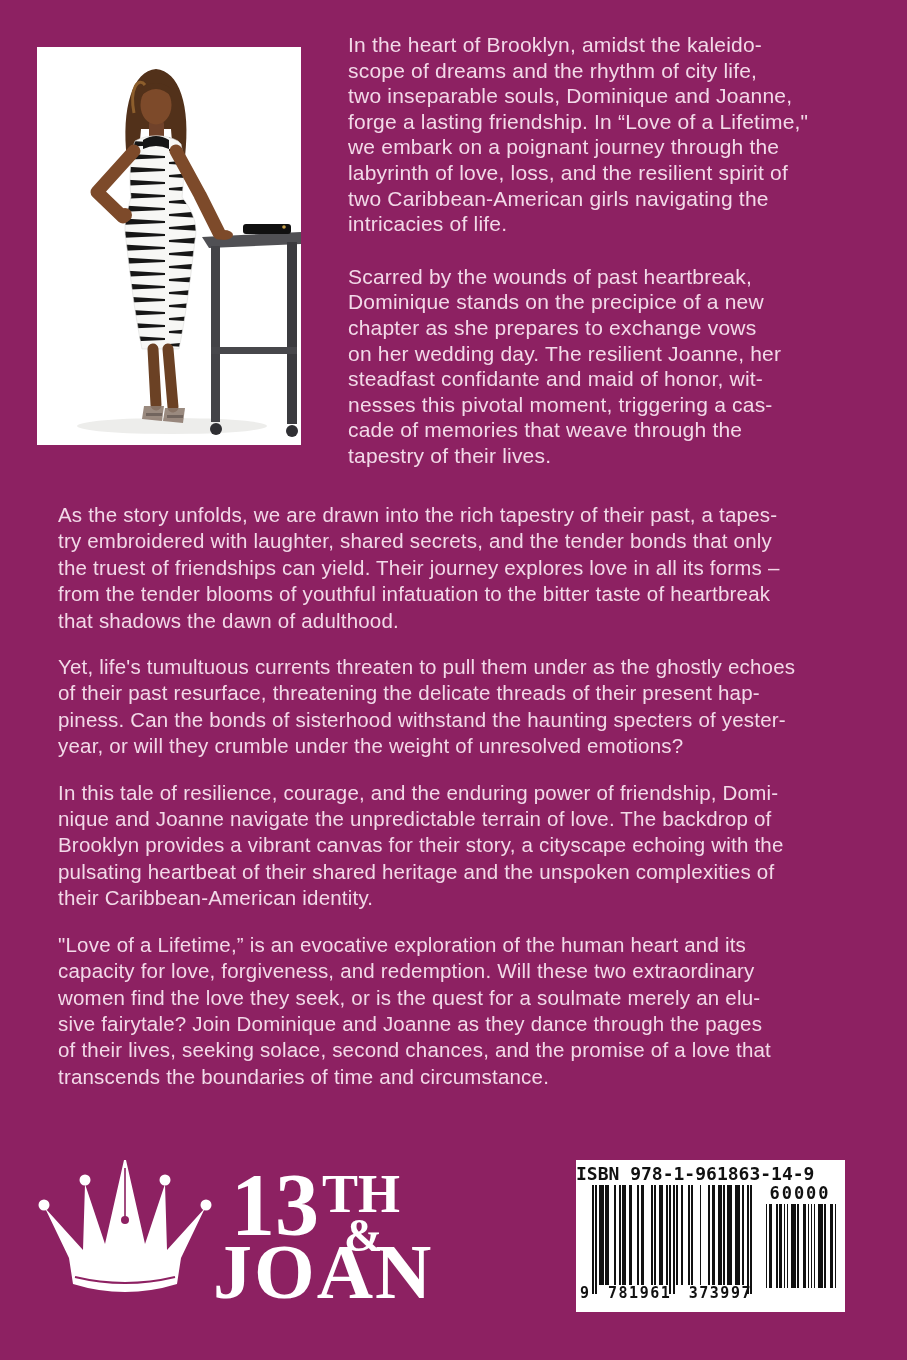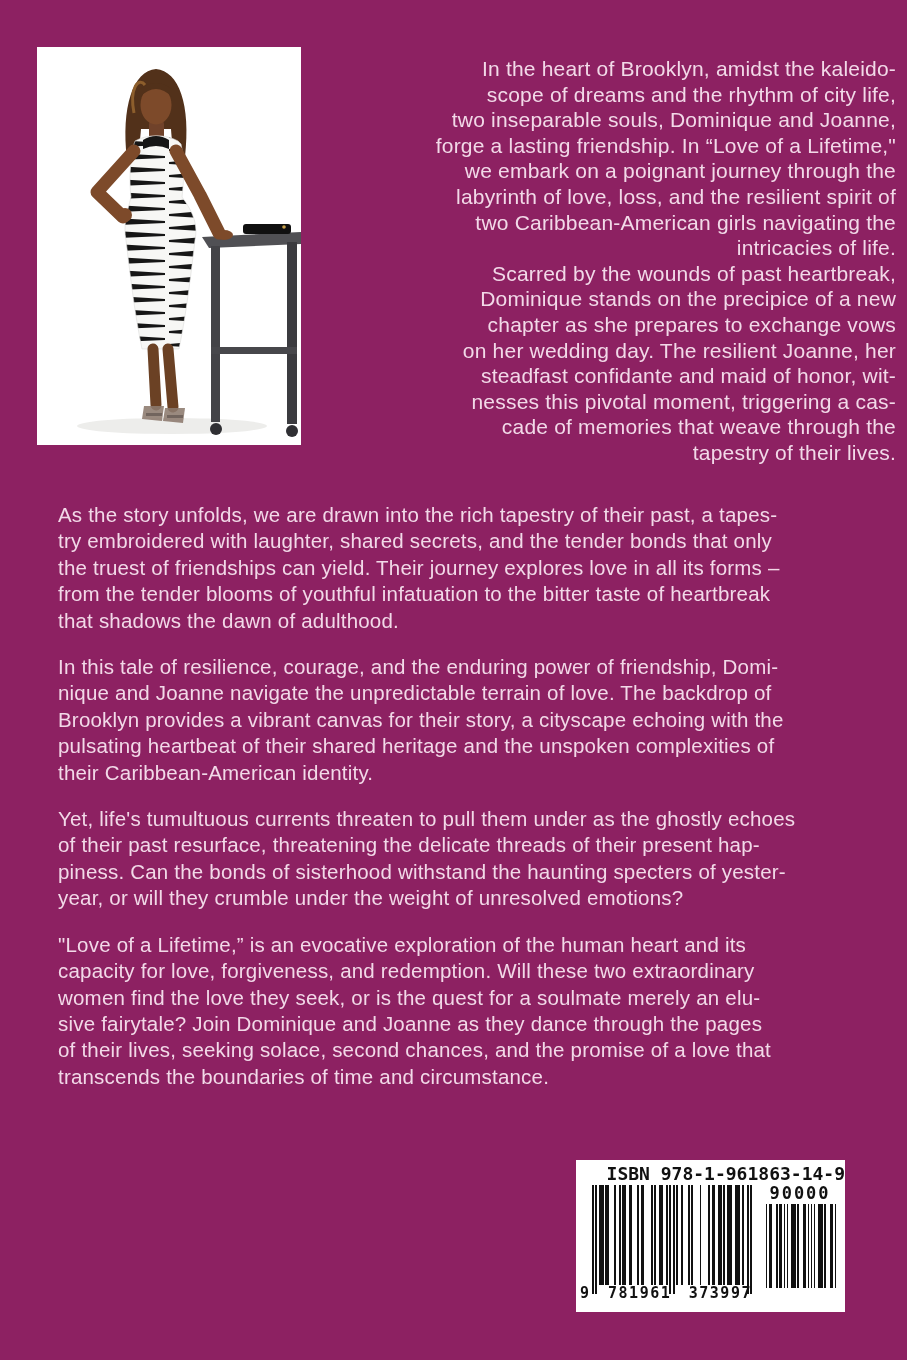--- a/index.html
+++ b/index.html
@@ -17,24 +17,24 @@
   }
   #photo svg{display:block;width:100%;height:100%;}
   
   .syn{
     color:#F2D9E8;
     white-space:pre-line;
     margin:0;
     letter-spacing:0.2px;
   }
   #right-col{
-    position:absolute;left:348px;top:56px;width:548px;
-    font-size:21px;line-height:25.6px;text-align:right;
-  }
-  #right-col .syn + .syn{}
+    position:absolute;left:348px;top:32px;width:548px;
+    font-size:21px;line-height:25.6px;
+  }
+  #right-col .syn + .syn{margin-top:27px;}
   #full-col{
     position:absolute;left:38px;top:502px;width:845px;
     font-size:20.5px;line-height:26.4px;margin-left:20px;
   }
   #full-col .syn + .syn{margin-top:20px;}
   
   #publisher-logo{position:absolute;left:26px;top:1148px;width:420px;height:175px;}
   #publisher-logo svg{display:block;width:100%;height:100%;}
   #publisher-logo text{
     font-family:"Liberation Serif",serif;
@@ -42,21 +42,21 @@
   }
   
   #barcode-box{
     position:absolute;left:576px;top:1160px;width:269px;height:152px;
     background:#FFFFFF;color:#111111;
     font-family:"DejaVu Sans Mono","Liberation Mono",monospace;
     font-weight:bold;
   }
   #isbn-label{
     position:absolute;left:0;top:3px;width:100%;
-    text-align:right;font-size:18px;letter-spacing:0px;white-space:nowrap;
+    text-align:left;font-size:18px;letter-spacing:0px;white-space:nowrap;
   }
   #ean13-bars{
     position:absolute;left:16px;top:25px;width:160px;height:110px;
     fill:#111111;shape-rendering:crispEdges;
   }
   #ean13-digits{
     position:absolute;left:4px;top:124px;width:180px;
     font-size:15px;letter-spacing:1.5px;word-spacing:7px;white-space:nowrap;
   }
   #price-code{
@@ -151,37 +151,55 @@
 cade of memories that weave through the
 tapestry of their lives.</p>
   </div>
 
   <div id="full-col">
     <p class="syn">As the story unfolds, we are drawn into the rich tapestry of their past, a tapes-
 try embroidered with laughter, shared secrets, and the tender bonds that only
 the truest of friendships can yield. Their journey explores love in all its forms –
 from the tender blooms of youthful infatuation to the bitter taste of heartbreak
 that shadows the dawn of adulthood.</p>
+    <p class="syn">Yet, life's tumultuous currents threaten to pull them under as the ghostly echoes
+of their past resurface, threatening the delicate threads of their present hap-
+piness. Can the bonds of sisterhood withstand the haunting specters of yester-
+year, or will they crumble under the weight of unresolved emotions?</p>
     <p class="syn">In this tale of resilience, courage, and the enduring power of friendship, Domi-
 nique and Joanne navigate the unpredictable terrain of love. The backdrop of
 Brooklyn provides a vibrant canvas for their story, a cityscape echoing with the
 pulsating heartbeat of their shared heritage and the unspoken complexities of
 their Caribbean-American identity.</p>
-    <p class="syn">Yet, life's tumultuous currents threaten to pull them under as the ghostly echoes
-of their past resurface, threatening the delicate threads of their present hap-
-piness. Can the bonds of sisterhood withstand the haunting specters of yester-
-year, or will they crumble under the weight of unresolved emotions?</p>
     <p class="syn">"Love of a Lifetime,” is an evocative exploration of the human heart and its
 capacity for love, forgiveness, and redemption. Will these two extraordinary
 women find the love they seek, or is the quest for a soulmate merely an elu-
 sive fairytale? Join Dominique and Joanne as they dance through the pages
 of their lives, seeking solace, second chances, and the promise of a love that
 transcends the boundaries of time and circumstance.</p>
   </div>
 
+  <div id="publisher-logo">
+    <svg viewBox="0 0 420 175">
+      <g transform="translate(9,10)">
+        <path d="M38,126 L34,100 L10,50 L48,92 L50,26 L70,86 L89,2 L91,2 L110,86 L130,26 L132,92 L170,50 L146,100 L142,126 Q90,142 38,126 Z" fill="#FFFFFF"></path>
+        <circle cx="9" cy="47" r="5.5" fill="#FFFFFF"></circle>
+        <circle cx="50" cy="22" r="5.5" fill="#FFFFFF"></circle>
+        <circle cx="130" cy="22" r="5.5" fill="#FFFFFF"></circle>
+        <circle cx="171" cy="47" r="5.5" fill="#FFFFFF"></circle>
+        <path d="M40,119 Q90,131 140,119" stroke="#8D2162" stroke-width="2" fill="none"></path>
+        <rect x="89.2" y="10" width="1.6" height="50" fill="#8D2162"></rect>
+        <circle cx="90" cy="62" r="4" fill="#8D2162"></circle>
+      </g>
+      <text x="205" y="86" font-size="88">13</text>
+      <text x="296" y="64" font-size="54">TH</text>
+      <text x="318" y="103" font-size="46">&amp;</text>
+      <text x="187" y="150" font-size="78" letter-spacing="2">JOAN</text>
+    </svg>
+  </div>
 
   <div id="barcode-box">
     <div id="isbn-label">ISBN 978-1-961863-14-9</div>
     <svg id="ean13-bars" viewBox="0 0 95 110" preserveAspectRatio="none">
         <rect x="0" y="0" width="1" height="109"></rect>
         <rect x="2" y="0" width="1" height="109"></rect>
         <rect x="4" y="0" width="1" height="100"></rect>
         <rect x="5" y="0" width="1" height="100"></rect>
         <rect x="6" y="0" width="1" height="100"></rect>
         <rect x="8" y="0" width="1" height="100"></rect>
@@ -217,21 +235,21 @@
         <rect x="81" y="0" width="1" height="100"></rect>
         <rect x="82" y="0" width="1" height="100"></rect>
         <rect x="85" y="0" width="1" height="100"></rect>
         <rect x="86" y="0" width="1" height="100"></rect>
         <rect x="87" y="0" width="1" height="100"></rect>
         <rect x="89" y="0" width="1" height="100"></rect>
         <rect x="92" y="0" width="1" height="109"></rect>
         <rect x="94" y="0" width="1" height="109"></rect>
       </svg>
     <div id="ean13-digits">9 781961 373997</div>
-    <div id="price-code">90000</div>
+    <div id="price-code">60000</div>
     <svg id="ean5-bars" viewBox="0 0 48 84" preserveAspectRatio="none">
         <rect x="1" y="0" width="1" height="84"></rect>
         <rect x="3" y="0" width="1" height="84"></rect>
         <rect x="4" y="0" width="1" height="84"></rect>
         <rect x="8" y="0" width="1" height="84"></rect>
         <rect x="10" y="0" width="1" height="84"></rect>
         <rect x="11" y="0" width="1" height="84"></rect>
         <rect x="13" y="0" width="1" height="84"></rect>
         <rect x="15" y="0" width="1" height="84"></rect>
         <rect x="18" y="0" width="1" height="84"></rect>

